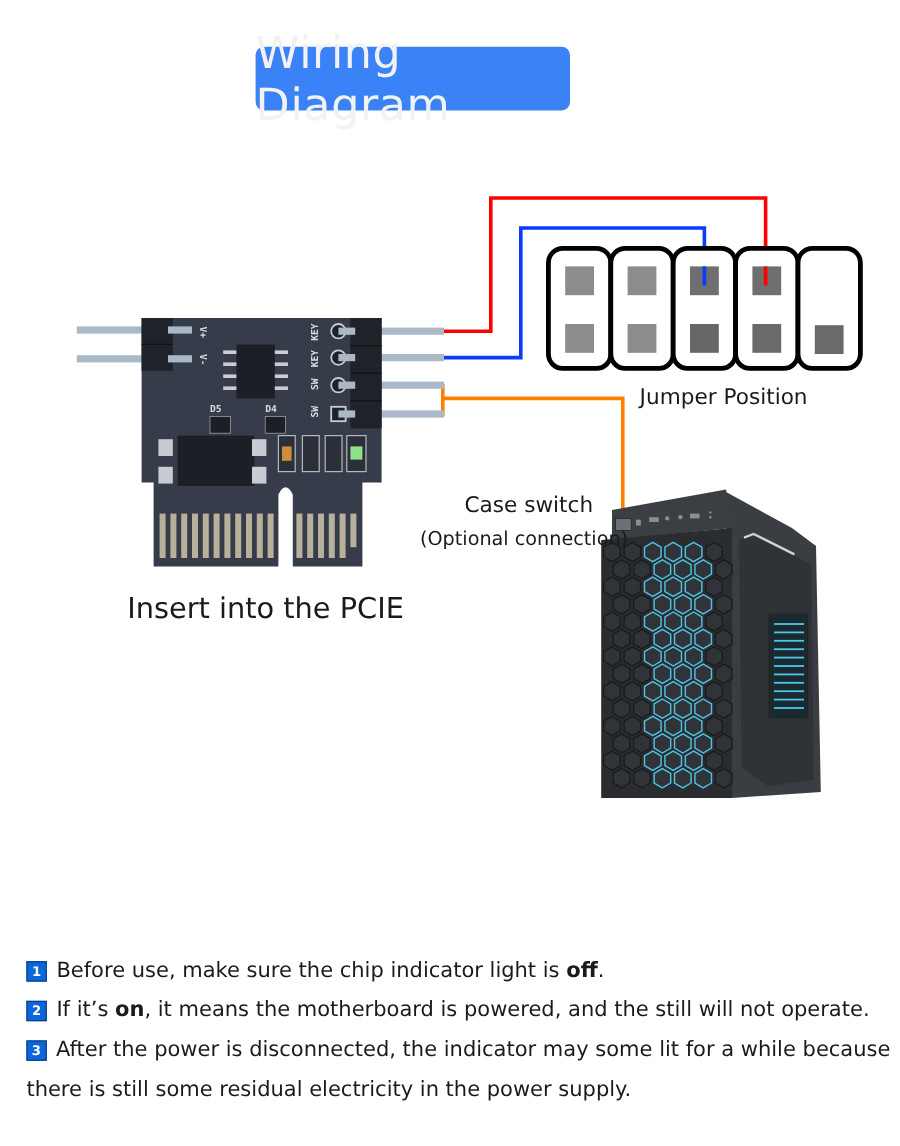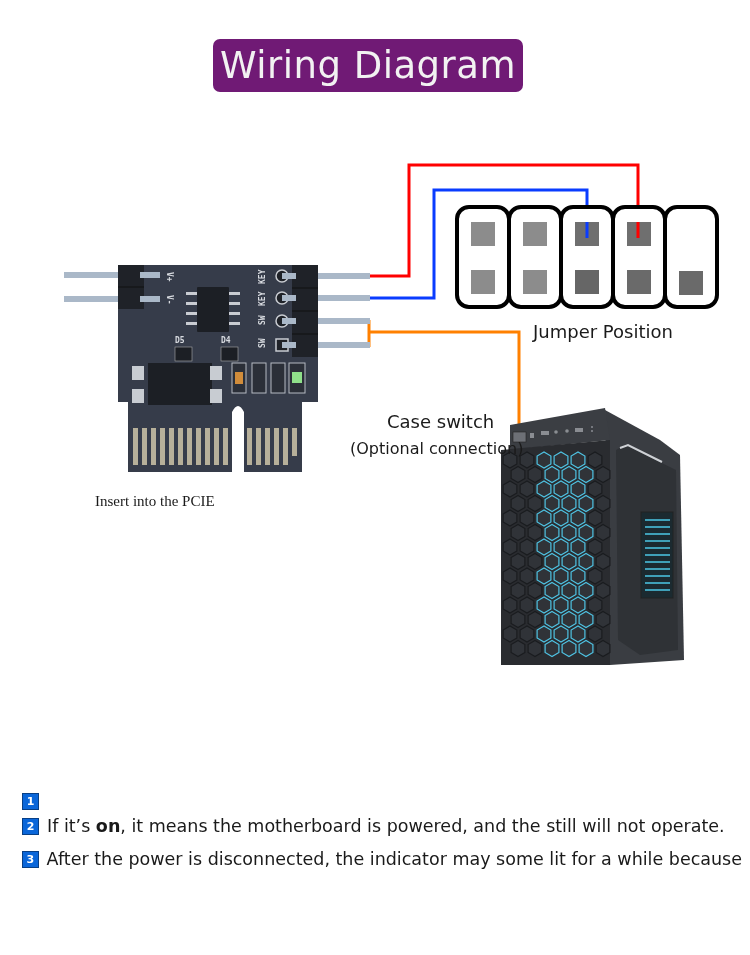--- a/index.html
+++ b/index.html
@@ -1,26 +1,26 @@
 <!DOCTYPE html>
 <html><head>
 <meta charset="utf-8">
 <style>
   html, body { margin: 0; padding: 0; background: #ffffff; }
   body { width: 750px; height: 955px; position: relative; overflow: hidden;
          font-family: "DejaVu Sans", "Liberation Sans", sans-serif; color: #1a1a1a; }
-  .title-badge { position: absolute; left: 213px; top: 39px; width: 310px; height: 53px;
-                 background: #701a75; border-radius: 7px; display: flex; align-items: center;
+  .title-badge { position: absolute; left: 213px; top: 39px; width: 262px; height: 53px;
+                 background: #3b82f6; border-radius: 7px; display: flex; align-items: center;
                  justify-content: center; color: #f2f2f2; font-size: 37px; letter-spacing: 0.5px; }
   svg.diagram { position: absolute; left: 0; top: 0; }
   .label { position: absolute; white-space: nowrap; color: #1a1a1a; }
   .lbl-jumper { left: 533px; top: 321px; font-size: 18px; }
   .lbl-case { left: 387px; top: 411px; font-size: 18px; }
   .lbl-case-sub { left: 350px; top: 439px; font-size: 16px; }
-  .lbl-pcie { left: 95px; top: 493px; font-size: 15px; font-family: Liberation Serif, serif; }
+  .lbl-pcie { left: 106px; top: 493px; font-size: 24px; }
   .notes { position: absolute; left: 22px; top: 793px; width: 720px; font-size: 17.5px; line-height: 33px; }
   .note { display: flex; align-items: center; white-space: nowrap; }
   .note .num { display: inline-flex; width: 17px; height: 17px; background: #0a66d9;
                border: 1px solid #073f86; color: #fff; font-size: 11px; font-weight: bold;
                align-items: center; justify-content: center; margin-right: 8px; box-sizing: border-box; }
   .note b { font-weight: bold; }
   .note-cont { white-space: nowrap; }
 </style>
 </head>
 <body>
@@ -275,22 +275,24 @@
 </svg>
 
 <div class="label lbl-jumper">Jumper Position</div>
 <div class="label lbl-case">Case switch</div>
 <div class="label lbl-case-sub">(Optional connection)</div>
 <div class="label lbl-pcie">Insert into the PCIE</div>
 
 <div class="notes">
   <div class="note">
     <span class="num">1</span>
+    <span><span>Before use, make sure the chip indicator light is </span><b>off</b><span>.</span></span>
   </div>
   <div class="note">
     <span class="num">2</span>
     <span><span>If it’s </span><b>on</b><span>, it means the motherboard is powered, and the still will not operate.</span></span>
   </div>
   <div class="note">
     <span class="num">3</span>
     <span><span>After the power is disconnected, the indicator may some lit for a while because</span><b></b><span></span></span>
   </div>
+  <div class="note-cont">there is still some residual electricity in the power supply.</div>
 </div>
 
 </body></html>

